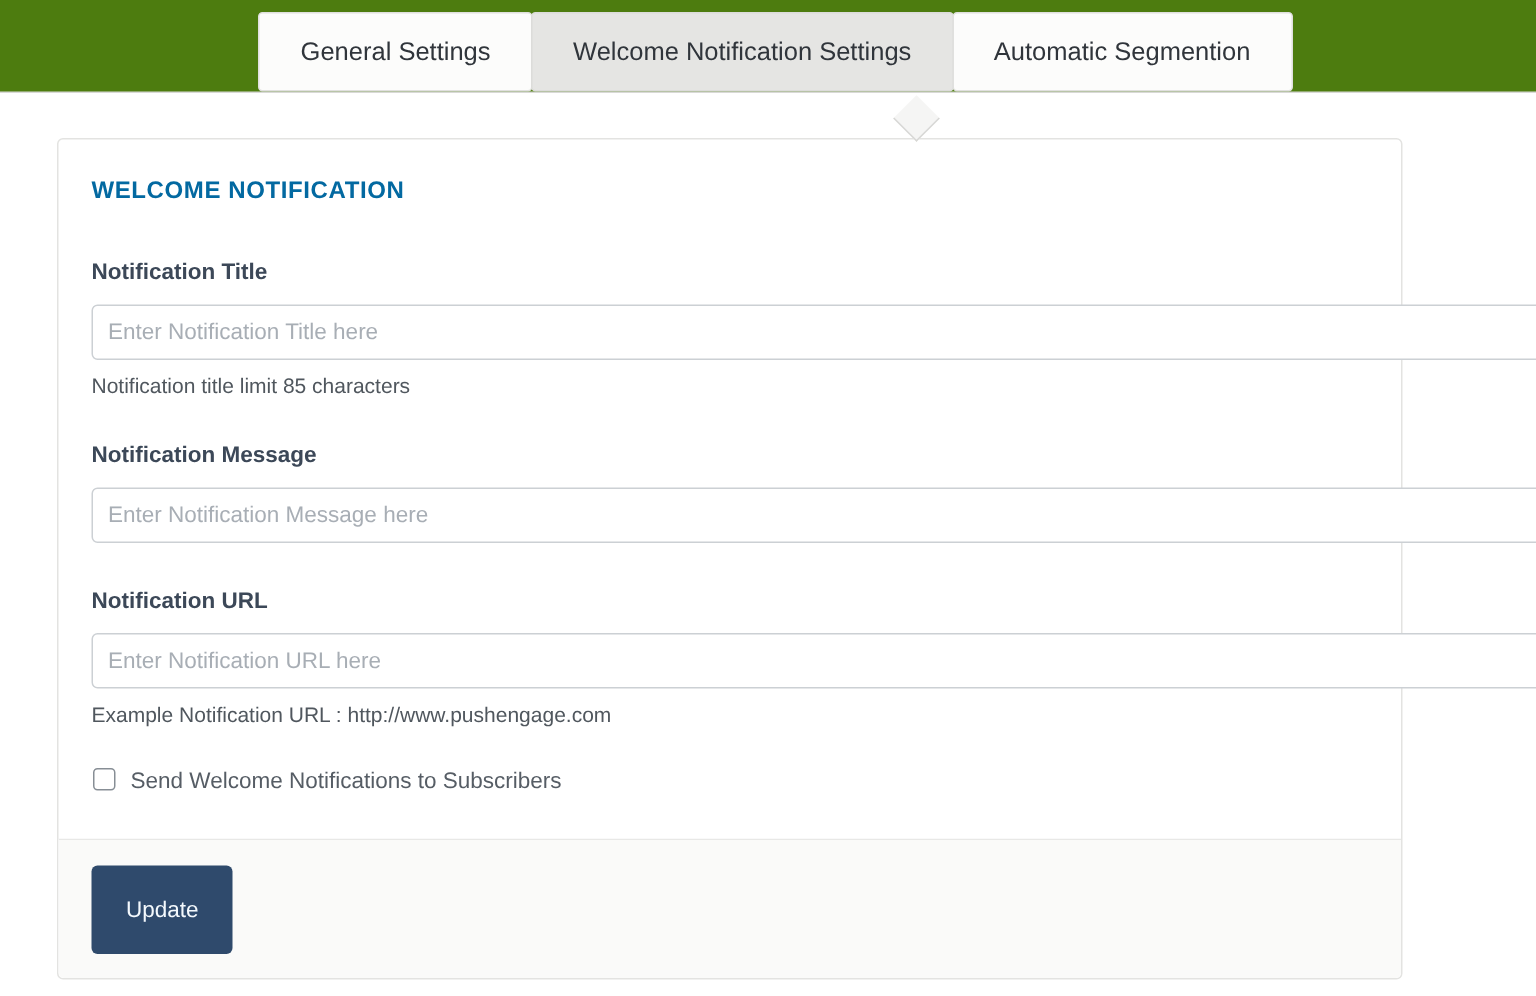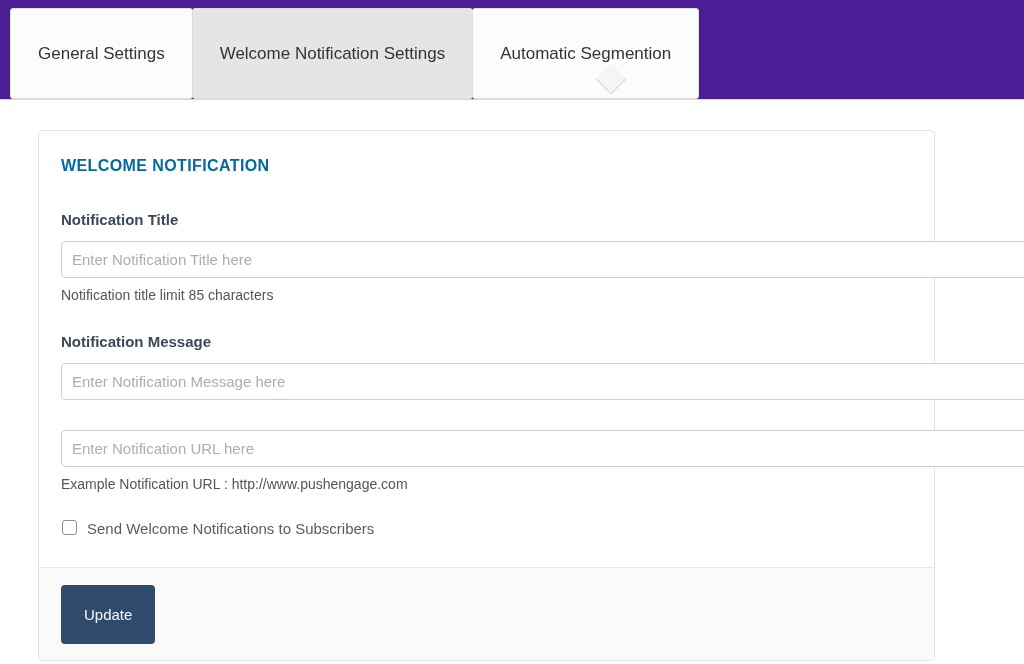--- a/index.html
+++ b/index.html
@@ -6,26 +6,27 @@
   html, body {
     margin: 0;
     padding: 0;
     background: #ffffff;
     font-family: "Liberation Sans", "DejaVu Sans", sans-serif;
     color: #32373c;
   }
   
   .tabbar {
     position: relative;
-    background: #4c1d95;
+    background: #4d7c0f;
     border-bottom: 1px solid #d9d9d7;
-    height: 100px;
+    height: 62px;
     padding: 8px 0 0 10px;
     display: flex;
     align-items: stretch;
+    justify-content: center;
   }
   .tab {
     display: flex;
     align-items: center;
     padding: 0 27px;
     font-size: 17px;
     color: #30353b;
     background: #fcfcfb;
     border: 1px solid #e0e0de;
     border-radius: 3px;
@@ -154,20 +155,21 @@
       <input type="text" class="text-input" placeholder="Enter Notification Title here" style="">
       <div class="helper-text">Notification title limit 85 characters</div>
     </div>
 
     <div class="field-group">
       <label class="field-label">Notification Message</label>
       <input type="text" class="text-input" placeholder="Enter Notification Message here" style="">
     </div>
 
     <div class="field-group" style="margin-bottom:0;">
+      <label class="field-label">Notification URL</label>
       <input type="text" class="text-input" placeholder="Enter Notification URL here" style="">
       <div class="helper-text">Example Notification URL : http://www.pushengage.com</div>
     </div>
 
     <div class="checkbox-row">
       <input type="checkbox" class="checkbox" style="">
       <span class="checkbox-label">Send Welcome Notifications to Subscribers</span>
     </div>
 
   </div>

